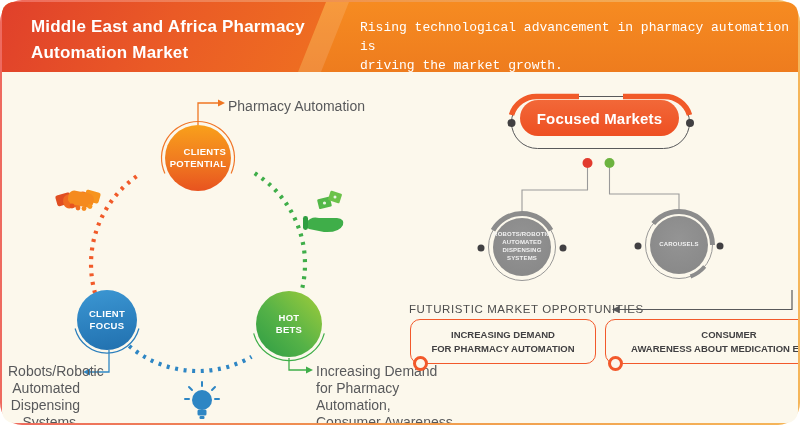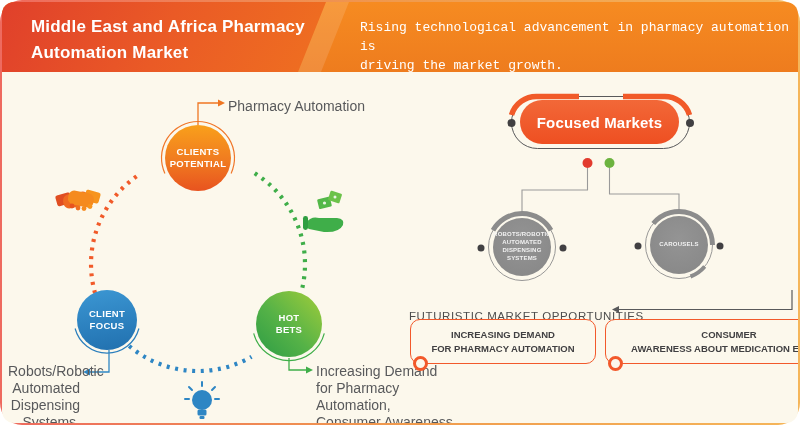--- a/index.html
+++ b/index.html
@@ -24,37 +24,37 @@
   
   .preline{white-space:pre-line;}
   .node{position:absolute;border-radius:50%;display:flex;align-items:center;
         justify-content:center;text-align:center;color:#fff;font-weight:bold;
         line-height:1.3;letter-spacing:.3px;}
   .annot{position:absolute;color:#58595b;font-size:14px;line-height:1.22;}
   .svg-layer{position:absolute;left:0;top:0;z-index:1;}
   .node,.annot,.pill,.gray-node,.opp-box,.opp-heading{z-index:2;}
   
   .n-orange{left:163px;top:123px;width:66px;height:66px;font-size:9.5px;
-        background:linear-gradient(180deg,#f9a01b 0%,#f07a20 55%,#e8531f 100%);}
+        background:linear-gradient(180deg,#f9a01b 0%,#f07a20 55%,#e8531f 100%);text-align:right;}
   .n-blue{left:75px;top:288px;width:60px;height:60px;font-size:9.5px;
         background:linear-gradient(170deg,#3c97d3 0%,#2b7fbd 60%,#2170ae 100%);}
   .n-green{left:254px;top:289px;width:66px;height:66px;font-size:9.5px;
         background:linear-gradient(225deg,#a2cd3a 0%,#55b247 55%,#2c9c45 100%);}
   
-  .pill{position:absolute;left:518px;top:98px;width:159px;height:44px;border-radius:22px;
+  .pill{position:absolute;left:518px;top:98px;width:159px;height:36px;border-radius:22px;
         background:linear-gradient(180deg,#f26838,#ee4f22);display:flex;align-items:center;
         justify-content:center;color:#fff;font-size:15px;font-weight:bold;letter-spacing:.2px;}
   .gray-node{position:absolute;width:58px;height:58px;border-radius:50%;
         background:radial-gradient(circle at 50% 40%,#949494,#868686);
         display:flex;align-items:center;justify-content:center;text-align:center;
         color:#f2f2f2;font-size:6px;font-weight:600;line-height:1.3;letter-spacing:.2px;}
   .gn-left{left:491px;top:216px;}
   .gn-right{left:648px;top:214px;}
   
-  .opp-heading{position:absolute;left:407px;top:308px;color:#4d4d4d;font-size:11.5px;
+  .opp-heading{position:absolute;left:407px;top:301px;color:#4d4d4d;font-size:11.5px;
         letter-spacing:.6px;}
   .opp-box{position:absolute;top:317px;height:45px;border:1.4px solid #f2592b;
         border-radius:10px;display:flex;align-items:center;justify-content:center;
         text-align:center;color:#414042;font-size:9.5px;font-weight:bold;line-height:1.4;
         background:transparent;box-sizing:border-box;}
   .opp-1{left:408px;width:186px;}
   .opp-2{left:603px;width:228px;padding-left:20px;}
   .corner-ring{position:absolute;left:2px;bottom:-8px;width:9px;height:9px;
         border:3px solid #f2592b;border-radius:50%;background:#fcf8ec;}
 </style>

